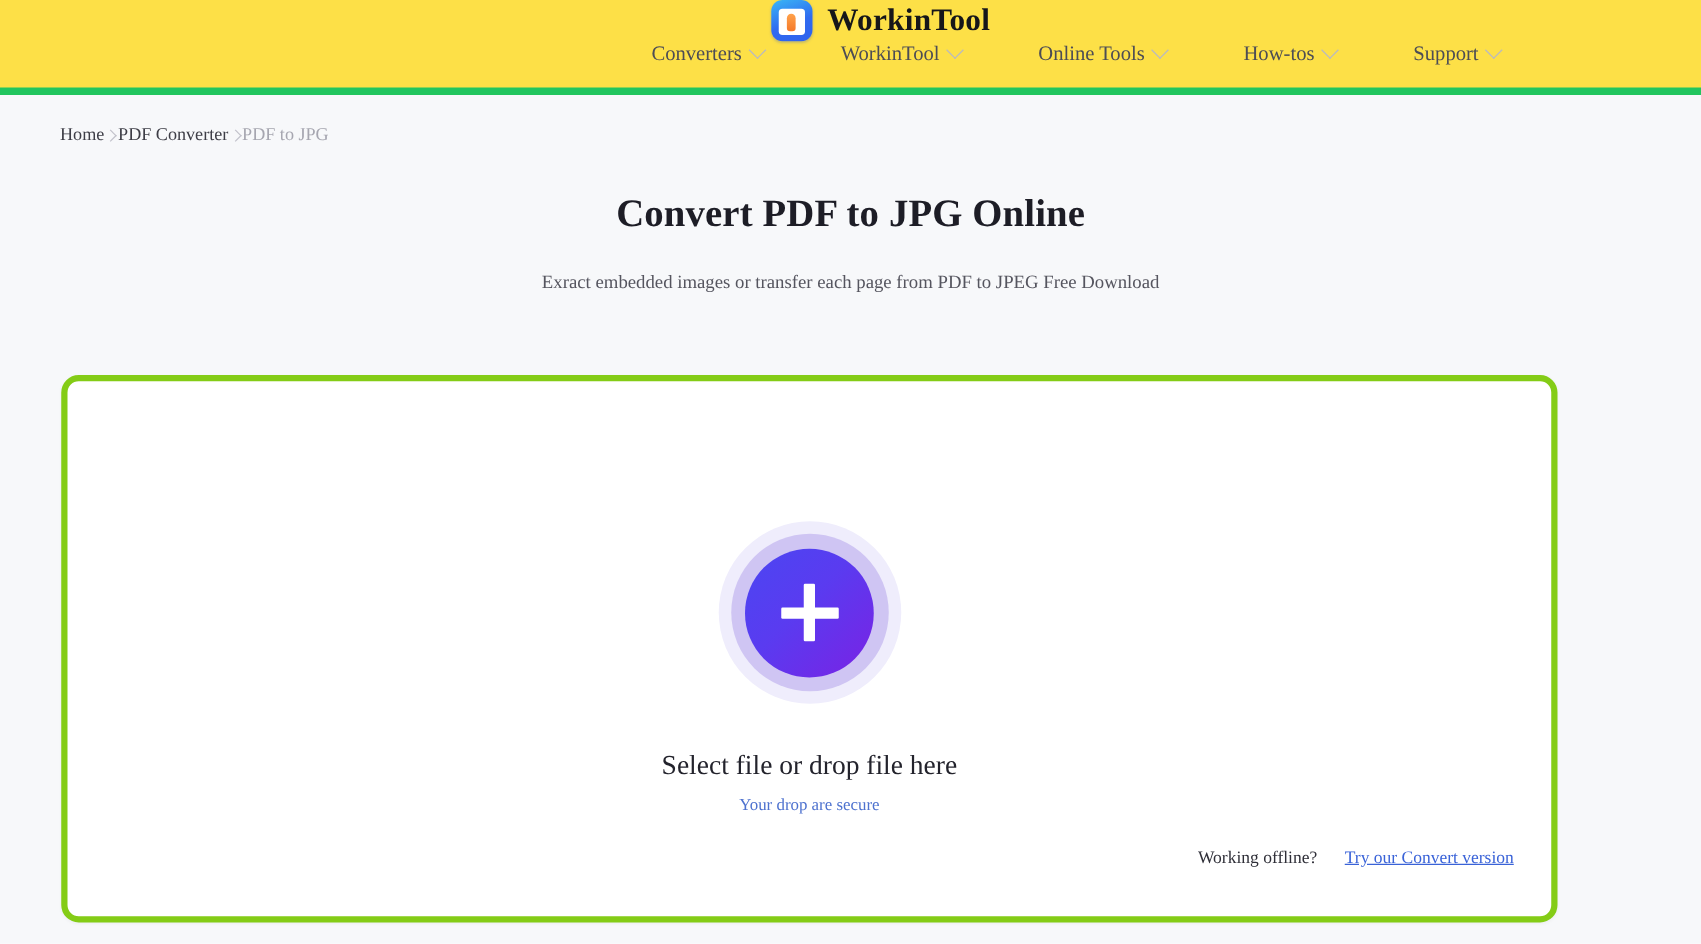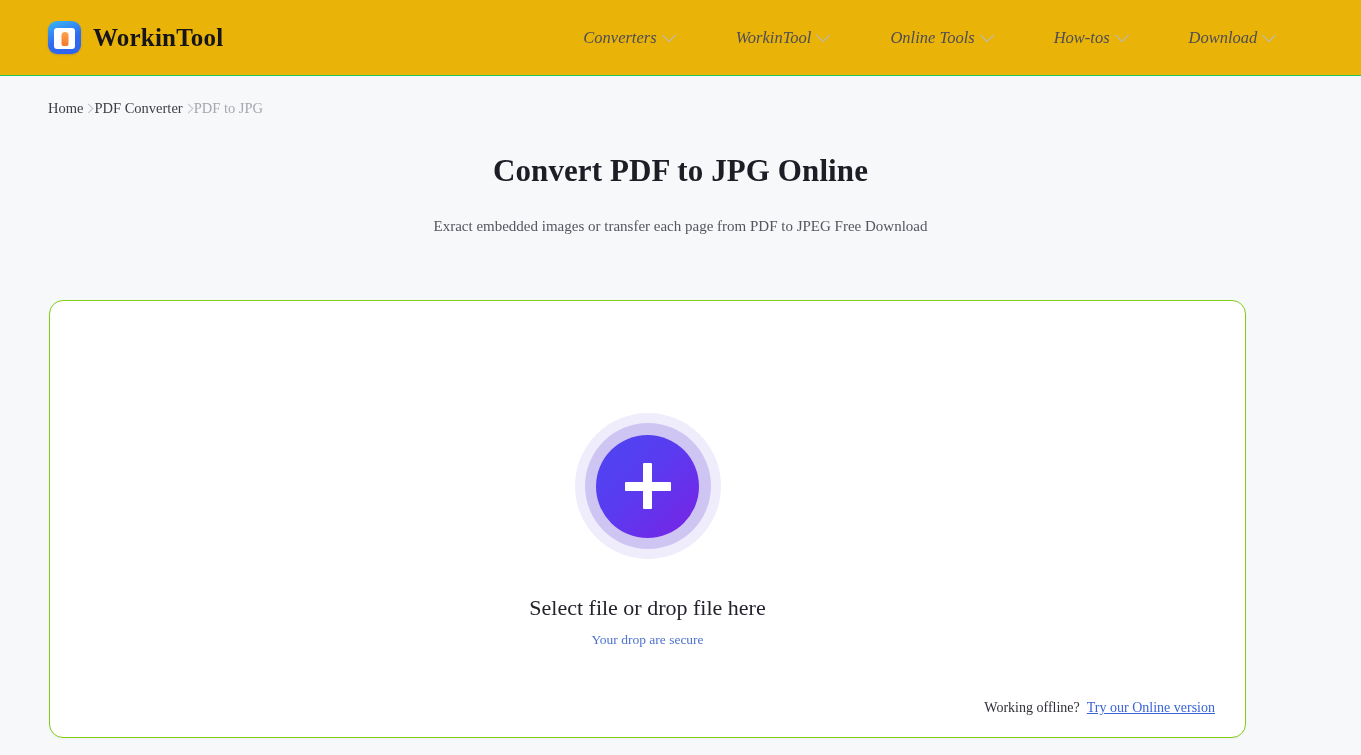--- a/index.html
+++ b/index.html
@@ -14,25 +14,26 @@
     background: #f7f8fa;
     font-family: "Liberation Serif", "DejaVu Serif", serif;
     color: #2a2a33;
     -webkit-font-smoothing: antialiased;
   }
 
   
   .header {
     position: relative;
     height: 76px;
-    background: #eab308;
-    border-bottom: 1px solid #22c55e;
+    background: #fde047;
+    border-bottom: 6px solid #22c55e;
     display: flex;
     align-items: center;
     box-sizing: border-box;
+    flex-direction: column;
   }
   .brand {
     display: flex;
     align-items: center;
     margin-left: 48px;
     gap: 12px;
     cursor: pointer;
   }
   .logo-mark {
     width: 33px;
@@ -69,21 +70,20 @@
     letter-spacing: 0.2px;
     color: #16161a;
     white-space: nowrap;
   }
 
   .nav {
     display: flex;
     align-items: center;
     margin-left: 360px;
     gap: 62px;
-    font-style: italic;
   }
   .nav-item {
     display: flex;
     align-items: center;
     gap: 7px;
     font-size: 16.5px;
     color: #4d4d55;
     cursor: pointer;
     white-space: nowrap;
   }
@@ -132,21 +132,21 @@
   }
 
   
   .drop-card {
     position: absolute;
     left: 49px;
     top: 300px;
     width: 1197px;
     height: 438px;
     background: #ffffff;
-    border: 1px solid #84cc16;
+    border: 5px solid #84cc16;
     border-radius: 14px;
     box-shadow: 0 1px 3px rgba(30, 35, 60, 0.04);
     box-sizing: border-box;
   }
   .drop-inner {
     position: absolute;
     left: 0; right: 0;
     top: 112px;
     display: flex;
     flex-direction: column;
@@ -203,26 +203,26 @@
   .drop-secure {
     margin-top: 11px;
     font-size: 13.5px;
     color: #4e72cf;
     cursor: pointer;
   }
 
   .offline-row {
     position: absolute;
     right: 30px;
-    bottom: 21px;
+    bottom: 38px;
     font-size: 14px;
     color: #2f2f38;
     display: flex;
     align-items: baseline;
-    gap: 7px;
+    gap: 22px;
   }
   .offline-link {
     color: #3a63d8;
     text-decoration: underline;
     cursor: pointer;
   }
 </style>
 </head>
 <body>
 
@@ -247,21 +247,21 @@
     </div>
     <div class="nav-item">
       <span>Online Tools</span>
       <span class="chev"></span>
     </div>
     <div class="nav-item">
       <span>How-tos</span>
       <span class="chev"></span>
     </div>
     <div class="nav-item">
-      <span>Download</span>
+      <span>Support</span>
       <span class="chev"></span>
     </div>
   </nav>
 </div>
 
 <div class="breadcrumb">
   <span class="crumb">Home</span>
   <span class="crumb-sep"></span>
   <span class="crumb">PDF Converter</span>
   <span class="crumb-sep"></span>
@@ -284,16 +284,16 @@
         </div>
       </div>
     </div>
 
     <div class="drop-title">Select file or drop file here</div>
     <div class="drop-secure">Your drop are secure</div>
   </div>
 
   <div class="offline-row">
     <span>Working offline?</span>
-    <span class="offline-link">Try our Online version</span>
+    <span class="offline-link">Try our Convert version</span>
   </div>
 
 </div>
 
 </body></html>

